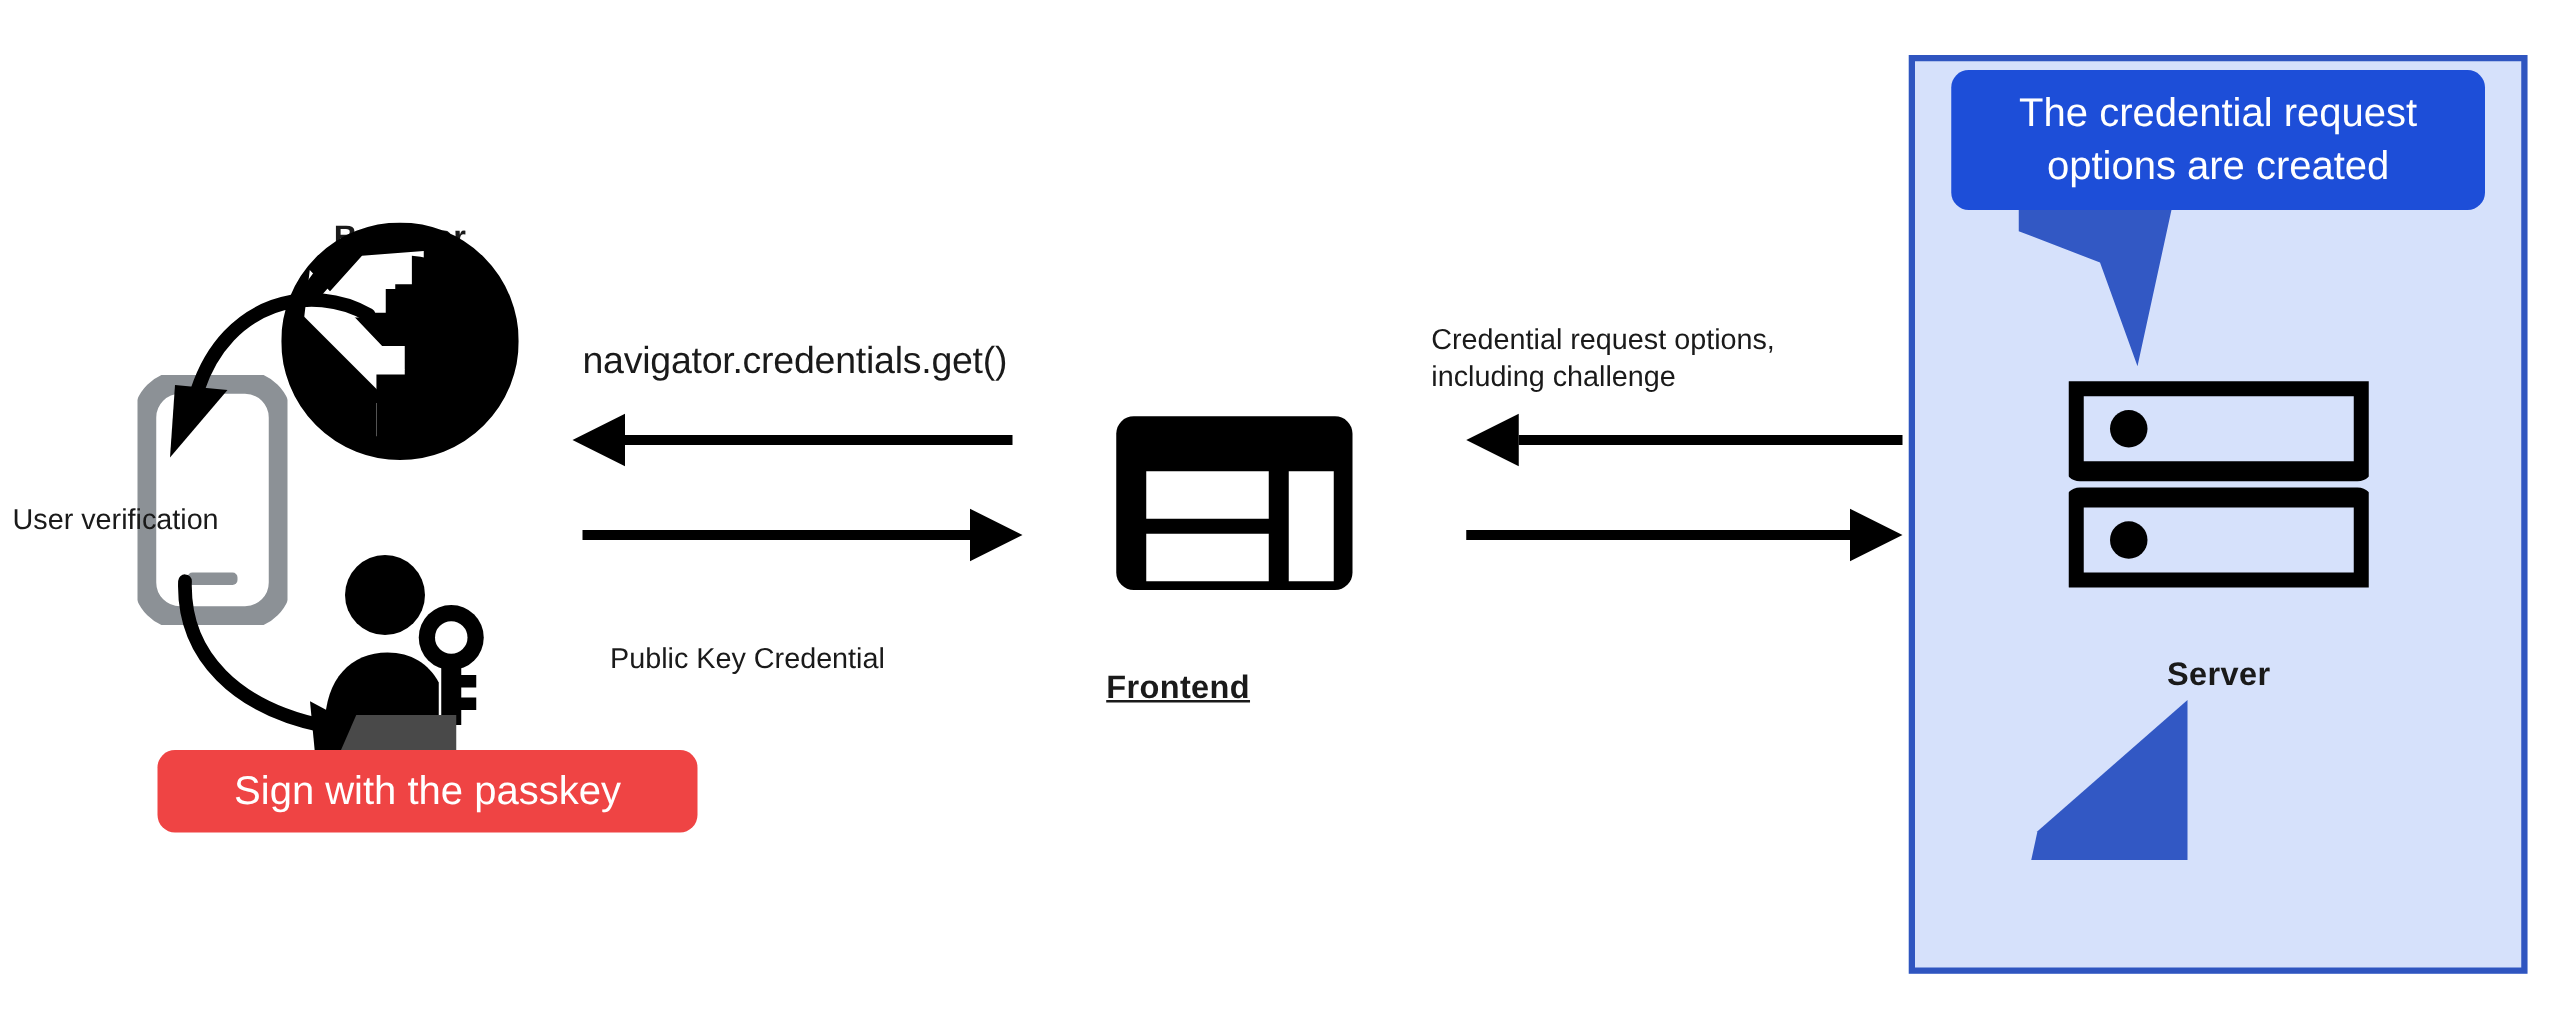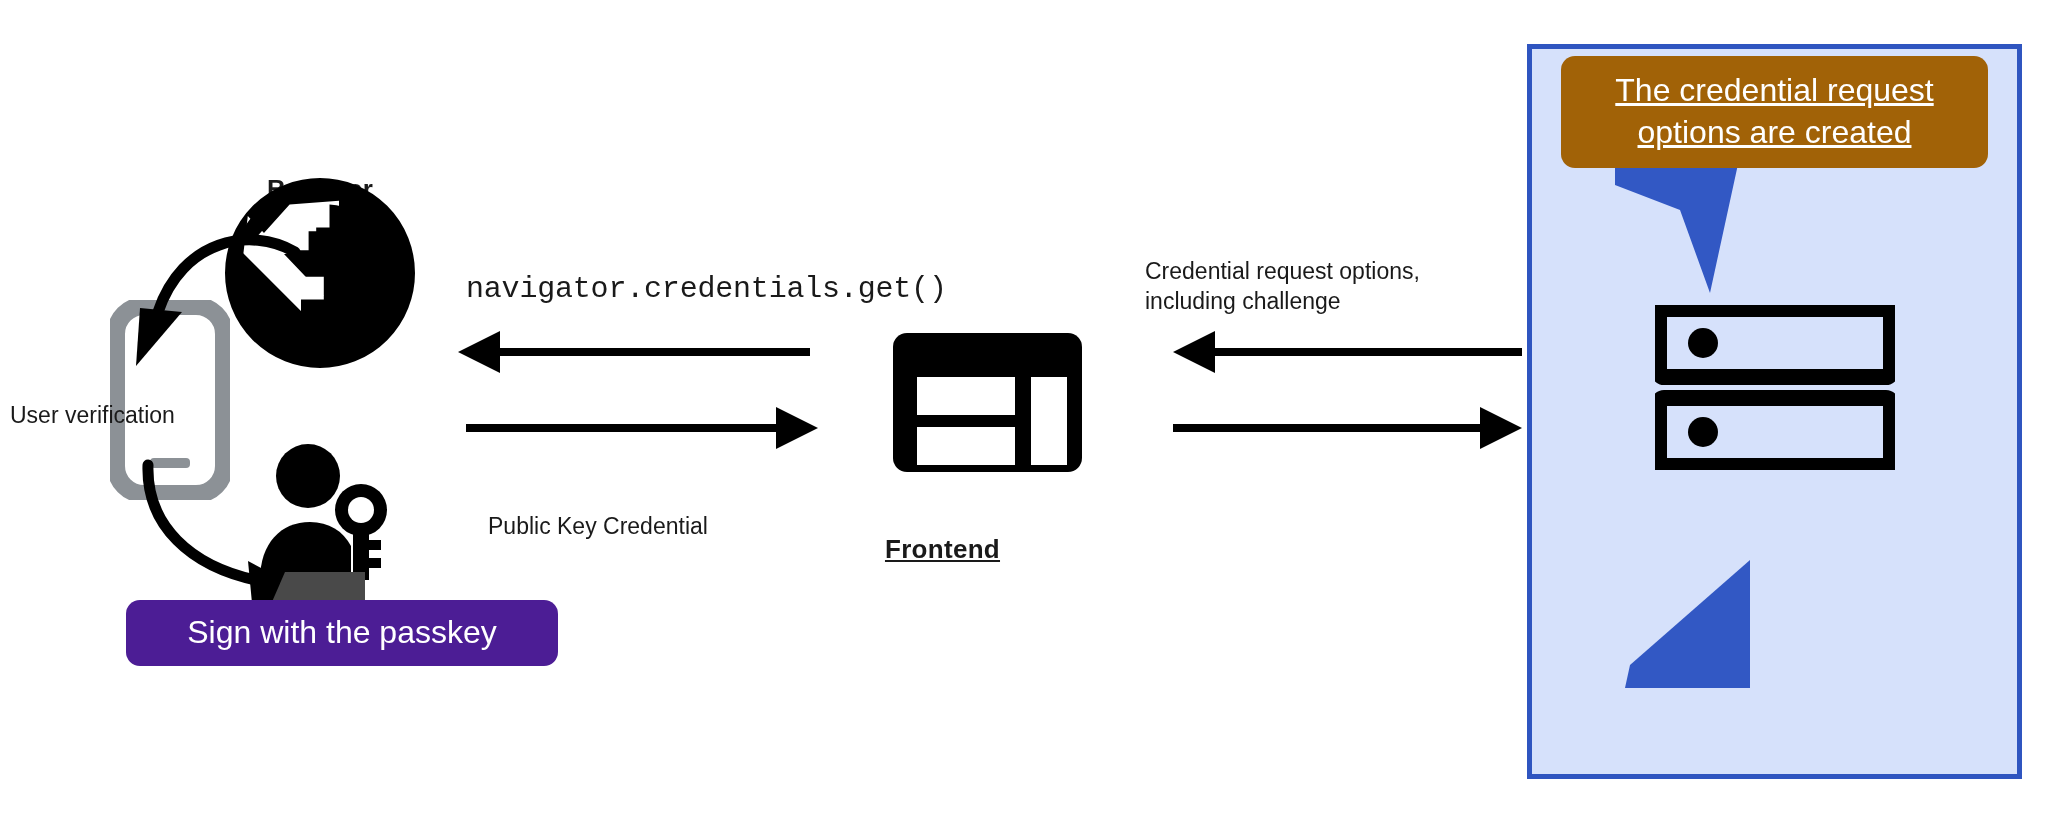--- a/index.html
+++ b/index.html
@@ -26,21 +26,21 @@
     font-size: 23px;
     line-height: 1.28;
     white-space: pre-line;
   }
   .label-bold {
     font-weight: 700;
     font-size: 26px;
     letter-spacing: .3px;
   }
   .label-mono {
-    font-family: Liberation Mono, monospace;
+    font-family: Liberation Sans, sans-serif;
     font-size: 30px;
     color: #1a1a1a;
     letter-spacing: -0.2px;
   }
 
   
   #server-region {
     left: 1527px;
     top: 44px;
     width: 495px;
@@ -57,22 +57,22 @@
     color: #ffffff;
     font-size: 32px;
     line-height: 1.30;
     text-align: center;
     display: flex;
     align-items: center;
     justify-content: center;
     white-space: pre-line;
     padding: 8px 18px;
   }
-  .callout-blue { background: #a16207; text-decoration: underline; }
-  .callout-gray { background: #4c1d95; }
+  .callout-blue { background: #1d4ed8; }
+  .callout-gray { background: #ef4444; }
 
   
   .arrow-line {
     position: absolute;
     background: #000000;
     height: 8px;
   }
   .arrow-head {
     position: absolute;
     width: 0; height: 0;
@@ -103,20 +103,23 @@
 options are created</span>
   </div>
 
   <div class="abs" style="left:1655px; top:305px; width:240px; height:165px;">
     <svg viewBox="0 0 240 165" width="240" height="165">
       <rect x="4" y="4" width="232" height="68" rx="5" fill="none" stroke="#000" stroke-width="16"></rect>
       <circle cx="48" cy="38" r="15" fill="#000"></circle>
       <rect x="4" y="93" width="232" height="68" rx="5" fill="none" stroke="#000" stroke-width="16"></rect>
       <circle cx="48" cy="127" r="15" fill="#000"></circle>
     </svg>
+  </div>
+  <div class="abs label label-bold" style="left:1655px; top:490px; width:240px; text-align:center;">
+    <span>Server</span>
   </div>
 
   <svg class="abs" style="left:1620px; top:560px; width:220px; height:130px;" viewBox="0 0 220 130">
     <polygon points="130,0 130,128 5,128 10,105" fill="#3258c4"></polygon>
   </svg>
 
   <div class="abs label label-bold" style="left:200px; top:140px; width:240px; text-align:center;">
     <span>Browser</span>
   </div>
   <div class="abs" style="left:225px; top:178px; width:190px; height:190px;">

